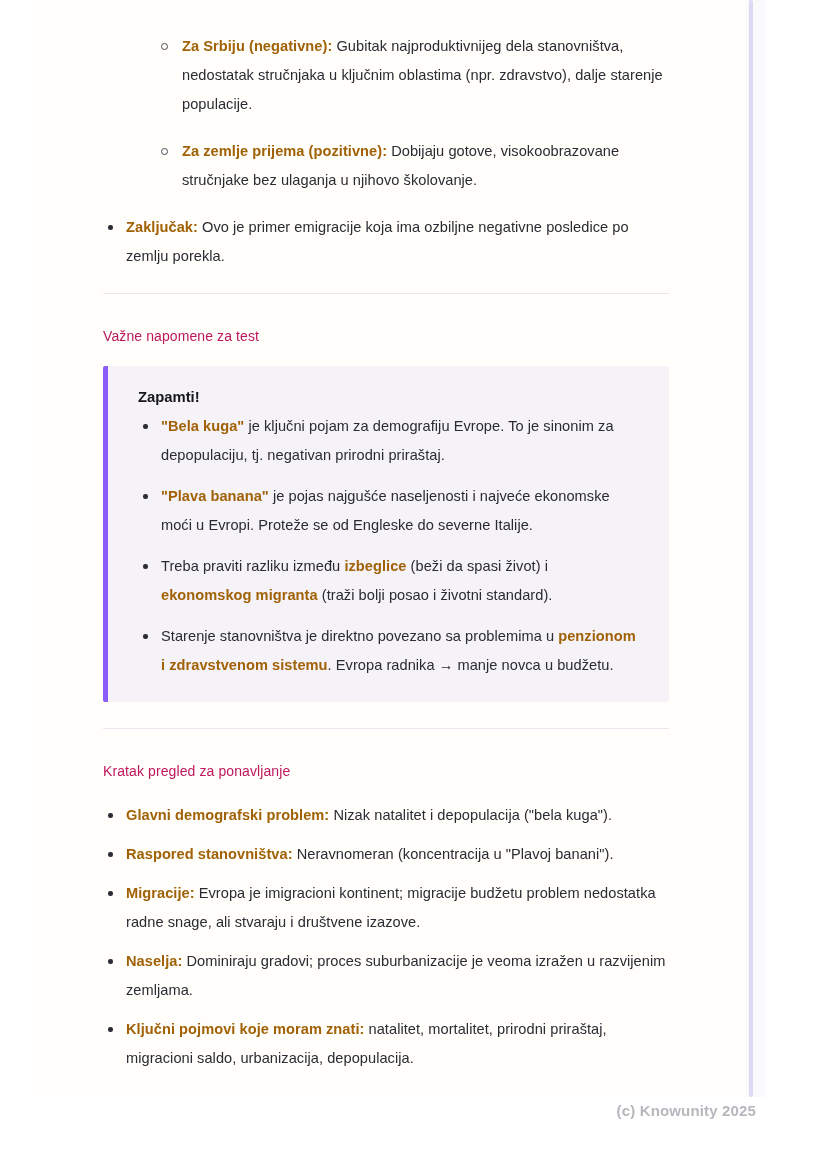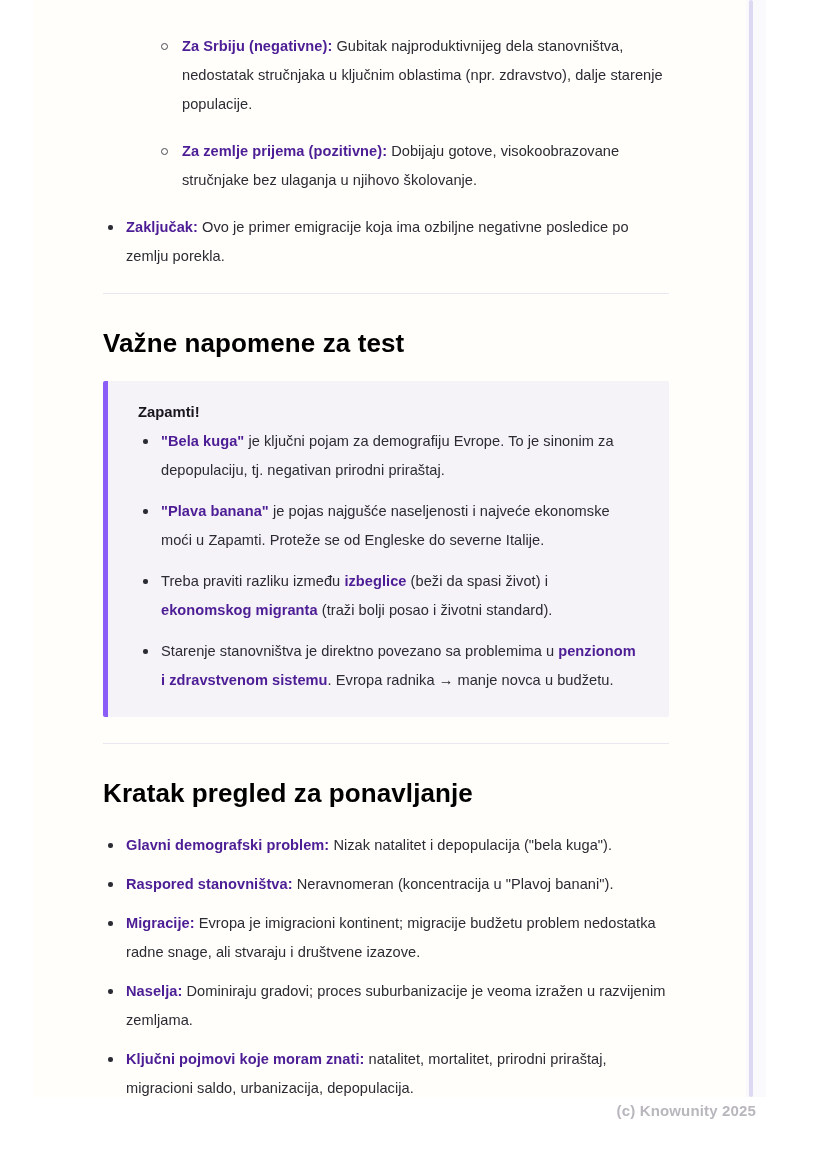--- a/index.html
+++ b/index.html
@@ -34,21 +34,21 @@
   
   .txt {
     font-size: 14.6px;
     line-height: 29px;
     color: #2b2b33;
     letter-spacing: 0.05px;
   }
 
   b, .b {
     font-weight: 700;
-    color: #4c1d95;
+    color: #a16207;
   }
 
   
   ul.lvl1 {
     list-style: none;
     margin: 0;
     padding: 0;
   }
 
   ul.lvl1 > li {
@@ -97,23 +97,23 @@
   
   .divider {
     height: 1px;
     background: #e9e7f0;
     margin: 22px 0 0 0;
     width: 566px;
   }
 
   
   .sec-head {
-    font-size: 26px;
-    font-weight: 700;
-    color: #000000;
+    font-size: 14px;
+    font-weight: 400;
+    color: #be185d;
     letter-spacing: 0.1px;
     margin-top: 34px;
     margin-bottom: 22px;
   }
 
   
   .callout {
     width: 566px;
     background: #f5f2f8;
     border-left: 5px solid #8b5cf6;
@@ -190,21 +190,21 @@
     </ul>
 
     <div class="divider"></div>
 
     <h2 class="sec-head">Važne napomene za test</h2>
 
     <div class="callout">
       <div class="callout-title">Zapamti!</div>
       <ul class="lvl1">
         <li class="txt"><span><span class="b">"Bela kuga"</span><span> je ključni pojam za demografiju Evrope. To je sinonim za depopulaciju, tj. negativan prirodni priraštaj.</span></span></li>
-        <li class="txt"><span><span class="b">"Plava banana"</span><span> je pojas najgušće naseljenosti i najveće ekonomske moći u Zapamti. Proteže se od Engleske do severne Italije.</span></span></li>
+        <li class="txt"><span><span class="b">"Plava banana"</span><span> je pojas najgušće naseljenosti i najveće ekonomske moći u Evropi. Proteže se od Engleske do severne Italije.</span></span></li>
         <li class="txt"><span><span>Treba praviti razliku između </span><span class="b">izbeglice</span><span> (beži da spasi život) i </span><span class="b">ekonomskog migranta</span><span> (traži bolji posao i životni standard).</span></span></li>
         <li class="txt"><span><span>Starenje stanovništva je direktno povezano sa problemima u </span><span class="b">penzionom i zdravstvenom sistemu</span><span>. Evropa radnika → manje novca u budžetu.</span></span></li>
       </ul>
     </div>
 
     <div class="divider" style="margin-top:26px;"></div>
 
     <h2 class="sec-head">Kratak pregled za ponavljanje</h2>
 
     <div class="recap">

